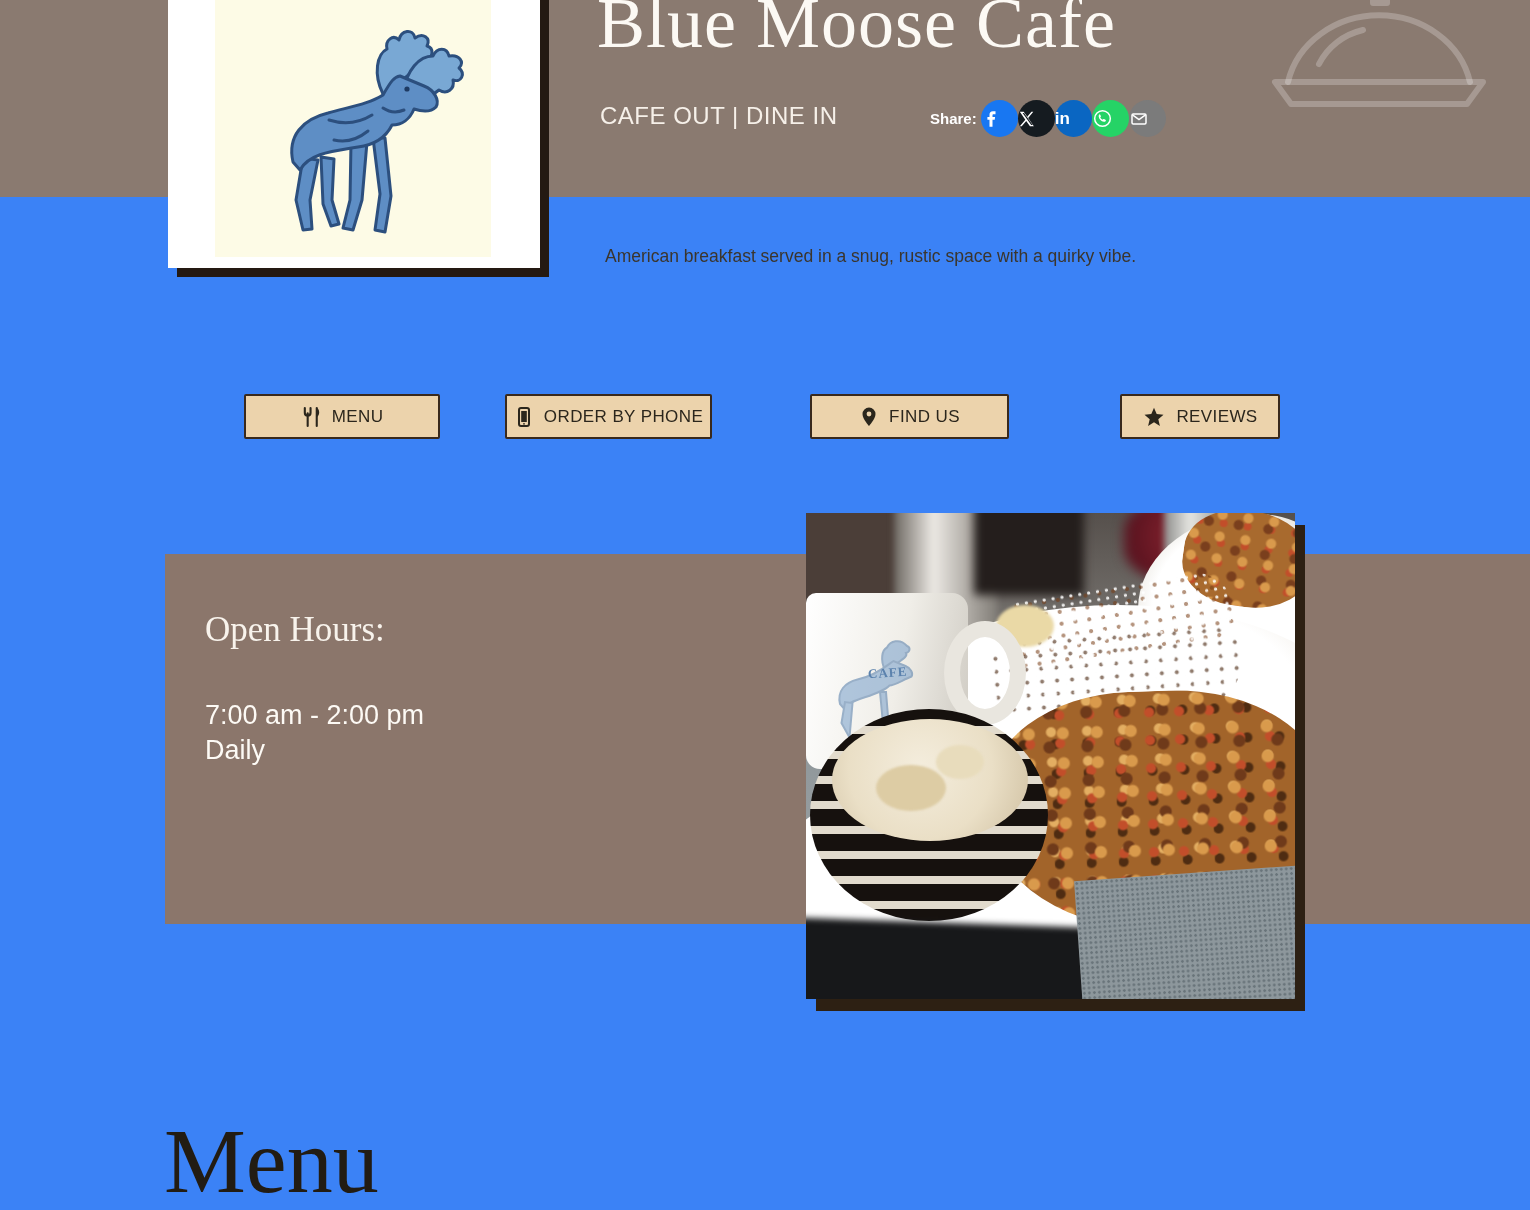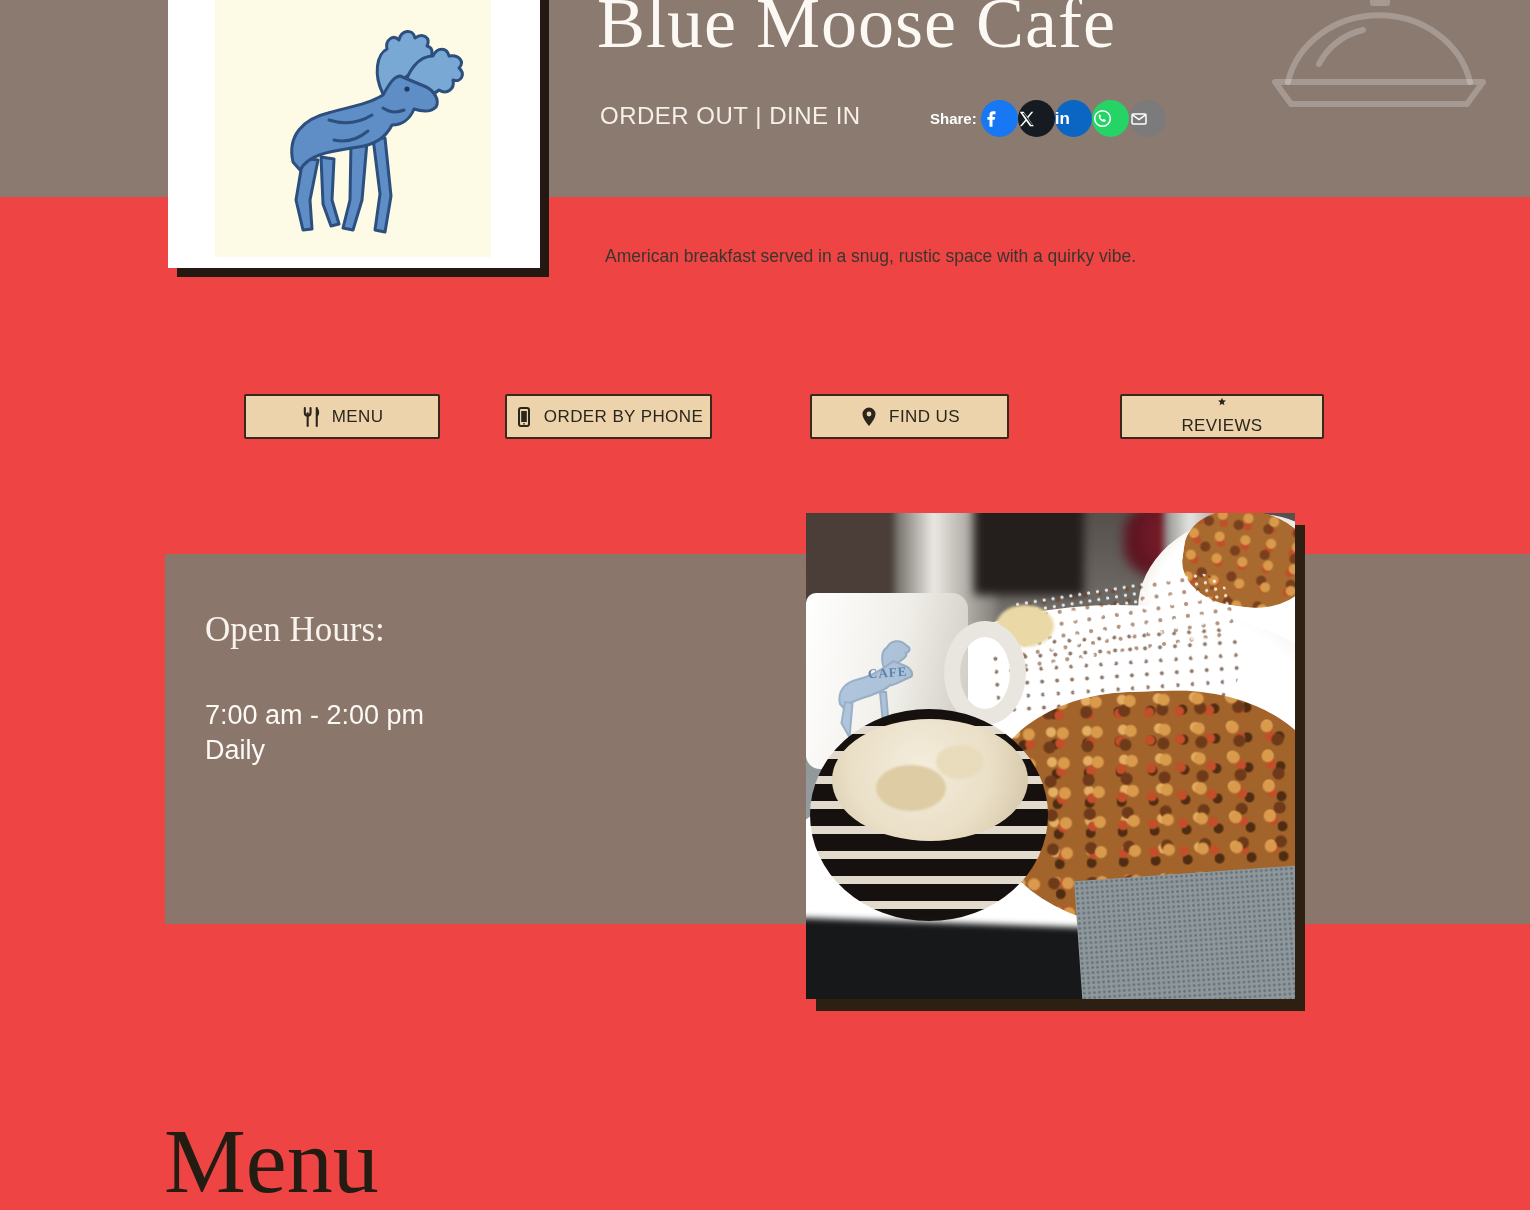--- a/index.html
+++ b/index.html
@@ -1,17 +1,17 @@
 <!DOCTYPE html>
 <html><head>
 <meta charset="utf-8">
 <style>
   html,body{margin:0;padding:0;background:#f3e6d4;}
   .page{position:relative;width:1530px;height:1210px;overflow:hidden;
-        font-family:"Liberation Sans",sans-serif;background:#ef4444;}
+        font-family:"Liberation Sans",sans-serif;background:#3b82f6;}
 
   
   .header{position:absolute;left:0;top:0;width:1530px;height:197px;background:#8a7a70;}
   .site-title{position:absolute;left:597px;top:-18px;margin:0;
         font-family:"Liberation Serif",serif;font-weight:400;font-size:72px;
         color:#fcf9f4;letter-spacing:1px;white-space:nowrap;}
   .subtitle{position:absolute;left:600px;top:102px;font-size:24px;color:#f6f0e9;
         letter-spacing:.5px;white-space:nowrap;}
   .share-row{position:absolute;left:930px;top:100px;display:flex;align-items:center;gap:0;}
   .share-label{font-size:15px;font-weight:700;color:#ffffff;margin-right:4px;}
@@ -36,21 +36,21 @@
 
   
   .action-btn{position:absolute;top:394px;height:45px;background:#ecd3ac;
         border:2px solid #39291c;border-radius:2px;display:flex;align-items:center;
         justify-content:center;gap:10px;box-sizing:border-box;cursor:pointer;
         font-size:17px;font-weight:500;color:#2b261c;letter-spacing:.4px;}
   .action-btn svg{display:block;}
   .btn-menu{left:244px;width:196px;}
   .btn-phone{left:505px;width:207px;}
   .btn-find{left:810px;width:199px;}
-  .btn-rev{left:1120px;width:204px;flex-direction:column;}
+  .btn-rev{left:1120px;width:160px;}
 
   
   .hours-band{position:absolute;left:165px;top:554px;width:1376px;height:370px;background:#8b766b;}
   .hours-heading{position:absolute;left:40px;top:56px;margin:0;font-family:"Liberation Serif",serif;
         font-weight:400;font-size:35px;color:#f8f3ec;}
   .hours-time{position:absolute;left:40px;top:134px;font-size:27px;color:#fdfaf5;margin-top:12px;}
   .hours-days{position:absolute;left:40px;top:181px;font-size:27px;color:#fdfaf5;}
 
   
   .photo{position:absolute;left:766px;top:497px;width:489px;height:486px;overflow:hidden;
@@ -124,21 +124,21 @@
   .menu-heading{position:absolute;left:164px;top:1108px;margin:0;
         font-family:"Liberation Serif",serif;font-weight:400;font-size:92px;color:#221c13;}
 </style>
 </head>
 <body>
 
 <div class="page">
 
   <header class="header">
     <h1 class="site-title">Blue Moose Cafe</h1>
-    <div class="subtitle">ORDER OUT | DINE IN</div>
+    <div class="subtitle">CAFE OUT | DINE IN</div>
 
     <div class="share-row">
       <span class="share-label">Share:</span>
       <span class="share-btn share-f">
         <svg width="20" height="20" viewBox="0 0 20 20">
           <path fill="#ffffff" d="M12.6 5.2h1.9V2.3h-2.6c-2.3 0-3.4 1.5-3.4 3.4v2.2H6.4v2.9h2.1v6.9h3v-6.9h2.2l.4-2.9h-2.6V6c0-.5.3-.8 1.1-.8z"></path>
         </svg>
       </span>
       <span class="share-btn share-x">
         <svg width="18" height="18" viewBox="0 0 20 20">

